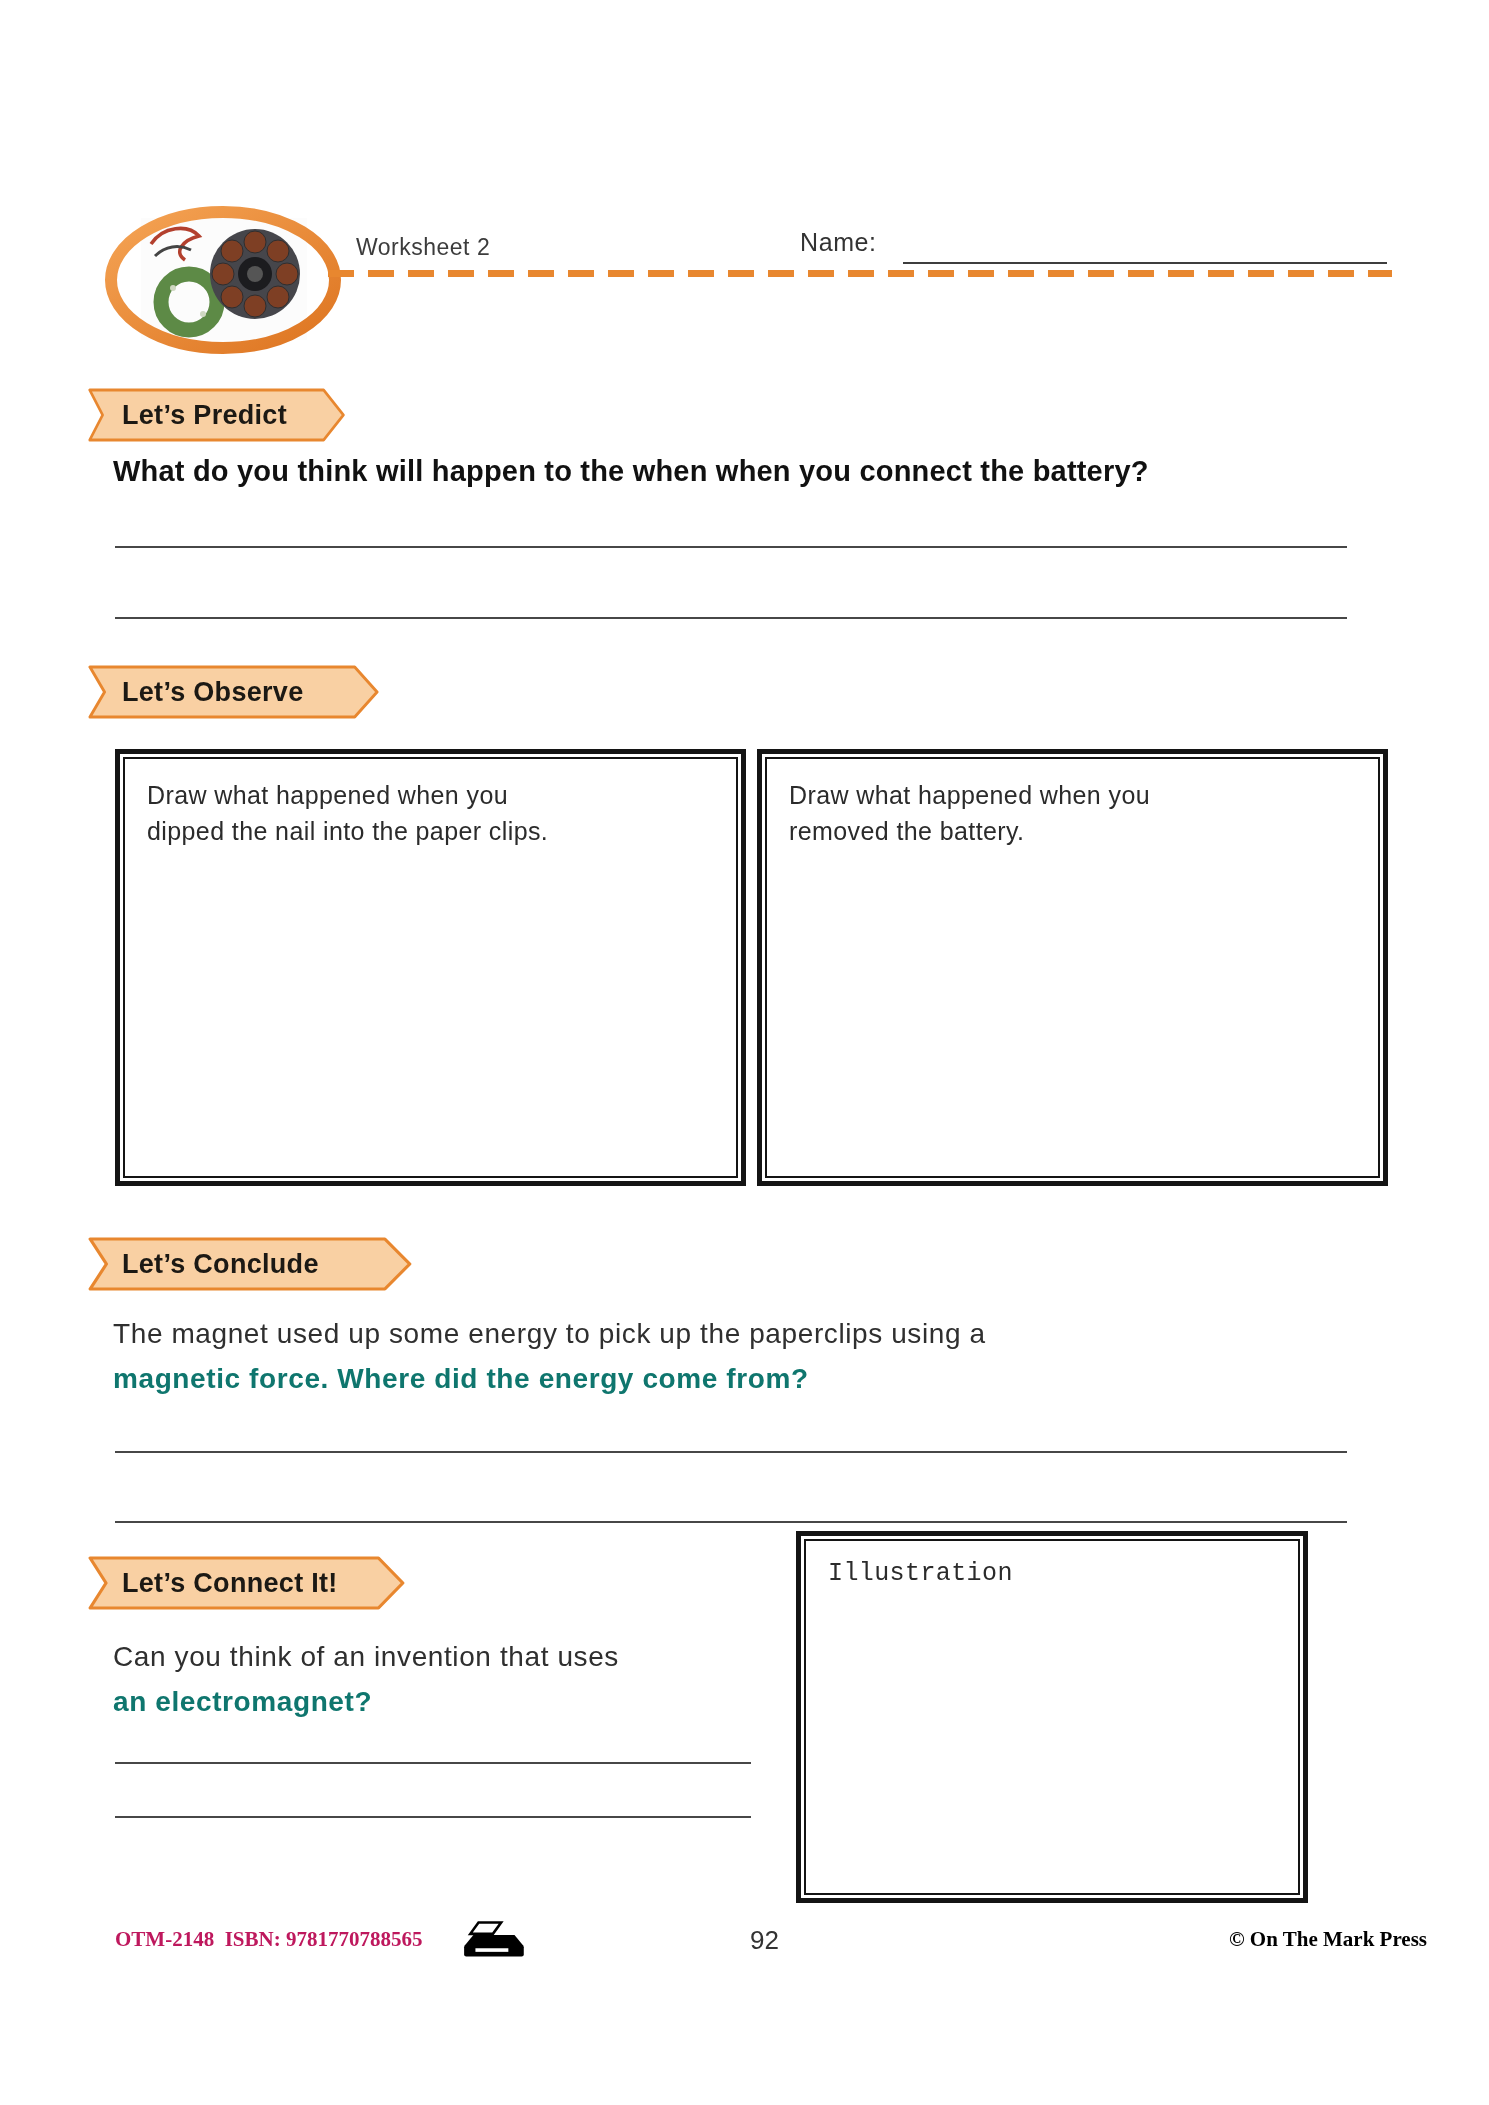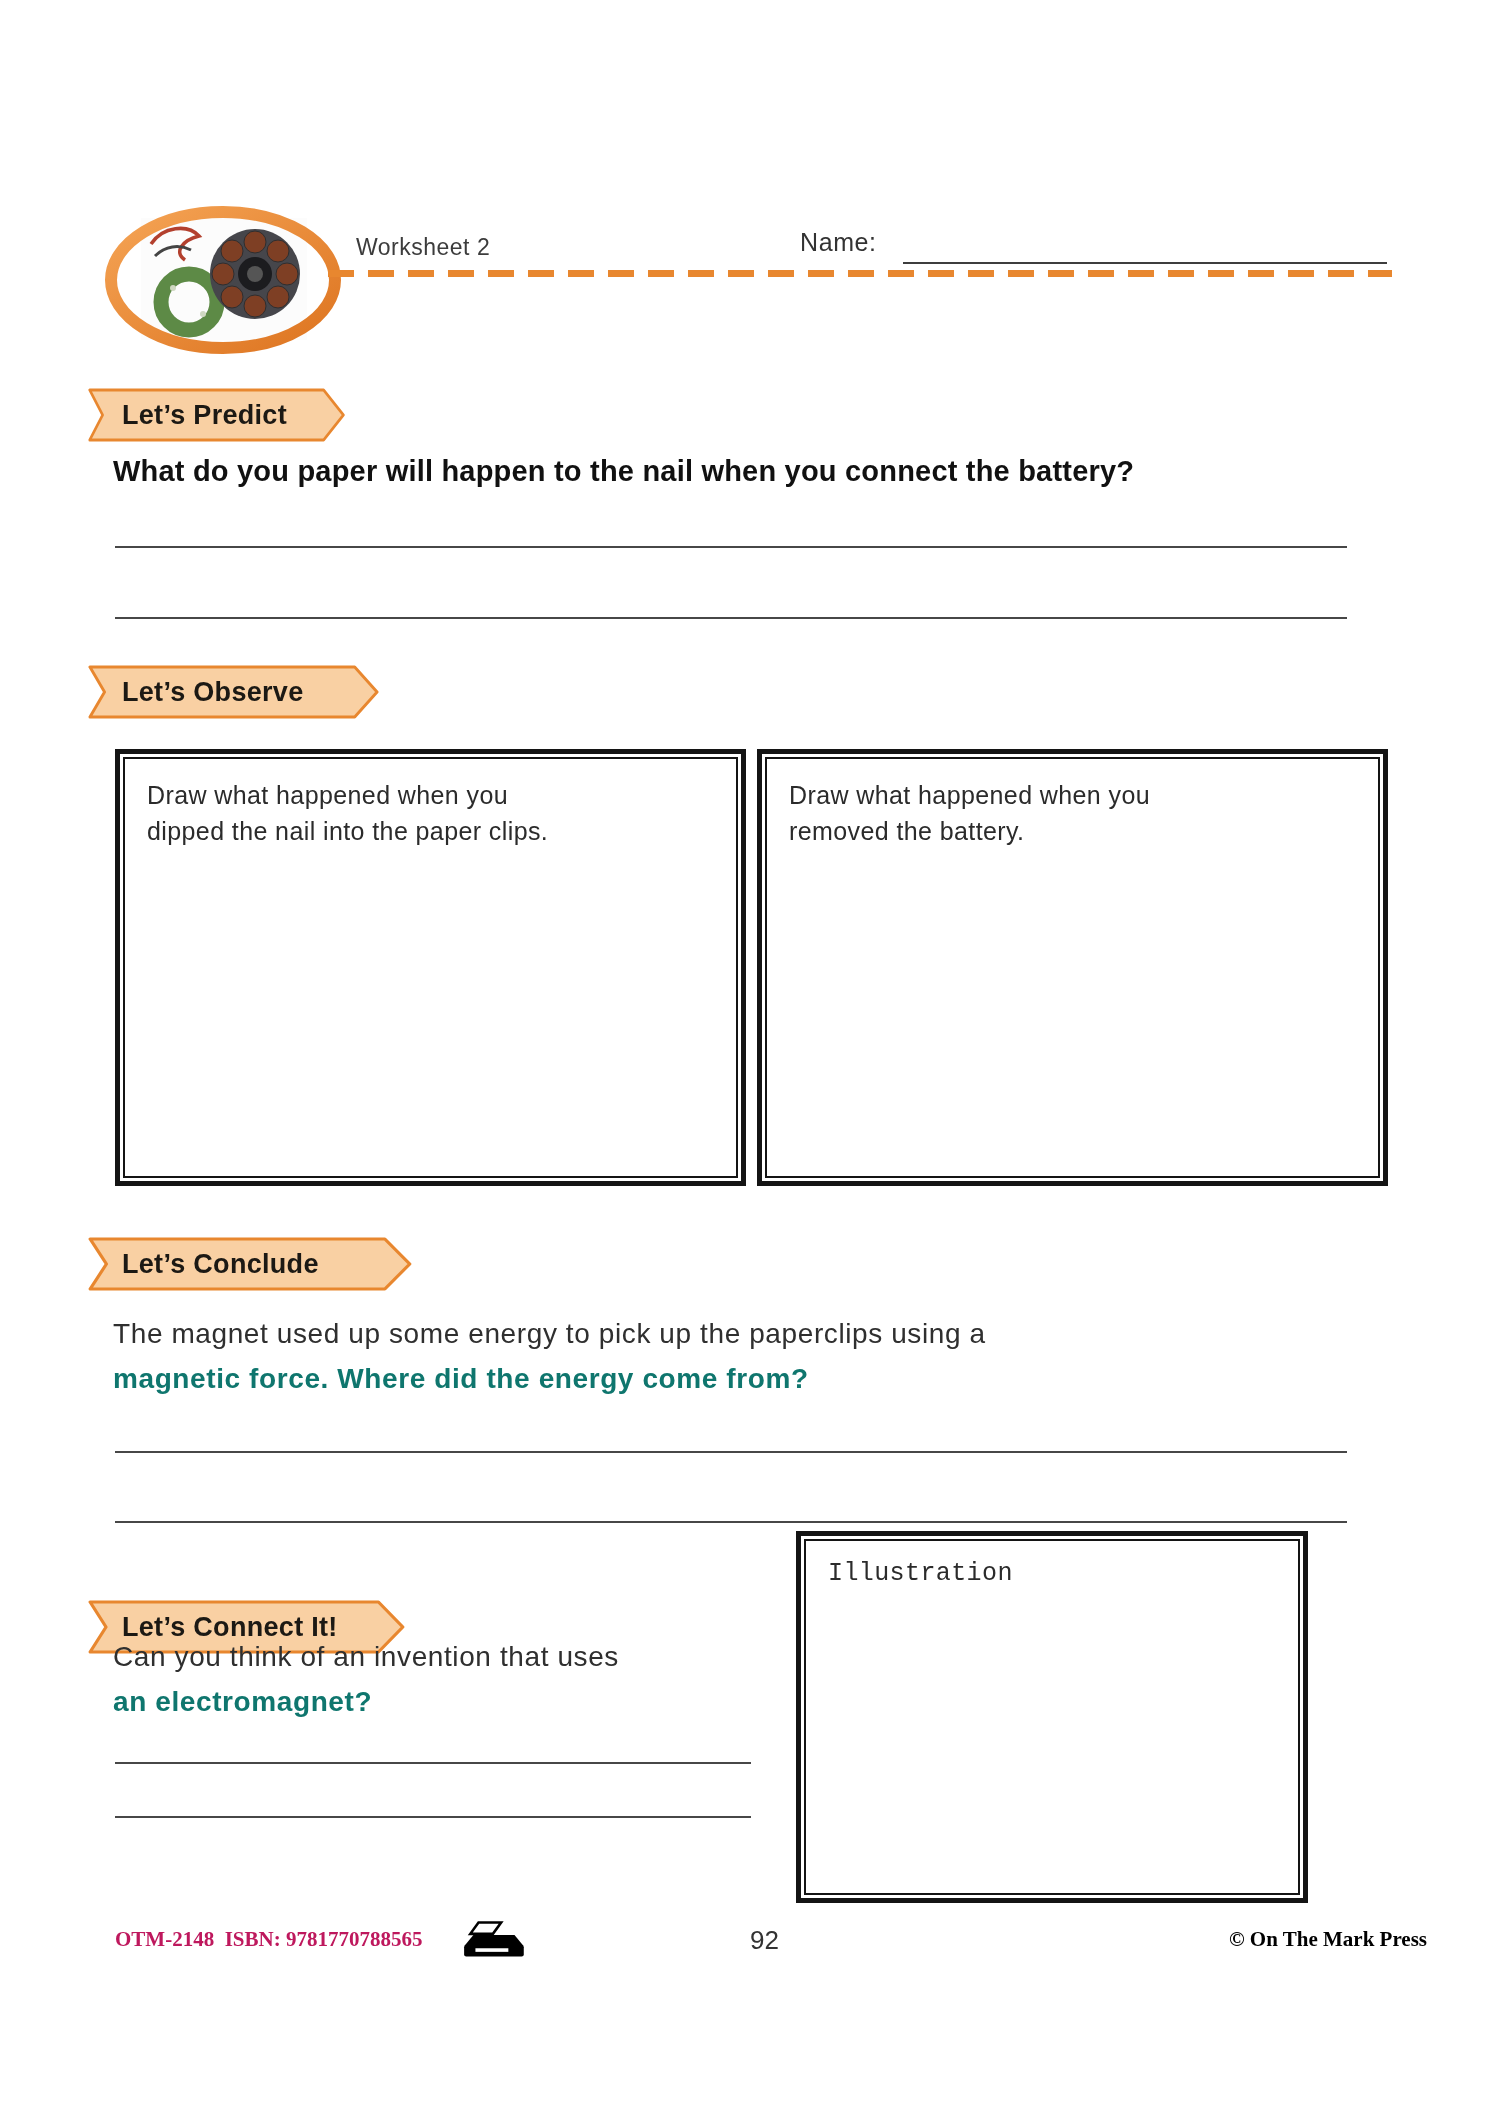--- a/index.html
+++ b/index.html
@@ -127,21 +127,21 @@
   <div class="name-line"></div>
   <div class="dashed-rule"></div>
 
   <div class="banner" style="left:88px; top:388px; width:258px;">
     <svg viewBox="0 0 300 54" preserveAspectRatio="none">
       <polygon points="2,2 274,2 297,27 274,52 2,52 17,27"></polygon>
     </svg>
     <div class="banner-label">Let’s Predict</div>
   </div>
 
-  <div class="question">What do you paper will happen to the nail when you connect the battery?</div>
+  <div class="question">What do you think will happen to the when when you connect the battery?</div>
   <div class="rule" style="left:115px; top:546px; width:1232px;"></div>
   <div class="rule" style="left:115px; top:617px; width:1232px;"></div>
 
   <div class="banner" style="left:88px; top:665px; width:292px;">
     <svg viewBox="0 0 300 54" preserveAspectRatio="none">
       <polygon points="2,2 274,2 297,27 274,52 2,52 17,27"></polygon>
     </svg>
     <div class="banner-label">Let’s Observe</div>
   </div>
 
@@ -176,21 +176,21 @@
   </div>
   <div class="rule" style="left:115px; top:1451px; width:1232px;"></div>
   <div class="rule" style="left:115px; top:1521px; width:1232px;"></div>
 
   <div class="draw-box" style="left:796px; top:1531px; width:512px; height:372px;font-family:Liberation Mono, monospace;">
     <div class="draw-box-inner">
       <div class="illustration-label">Illustration</div>
     </div>
   </div>
 
-  <div class="banner" style="left:88px; top:1556px; width:318px;margin-top:44px;">
+  <div class="banner" style="left:88px; top:1556px; width:318px;">
     <svg viewBox="0 0 300 54" preserveAspectRatio="none">
       <polygon points="2,2 274,2 297,27 274,52 2,52 17,27"></polygon>
     </svg>
     <div class="banner-label">Let’s Connect It!</div>
   </div>
 
   <div class="para" style="left:113px; top:1628px;">
     <span class="reg-line">Can you think of an invention that uses</span>
     <span class="bold-line">an electromagnet?</span>
   </div>

